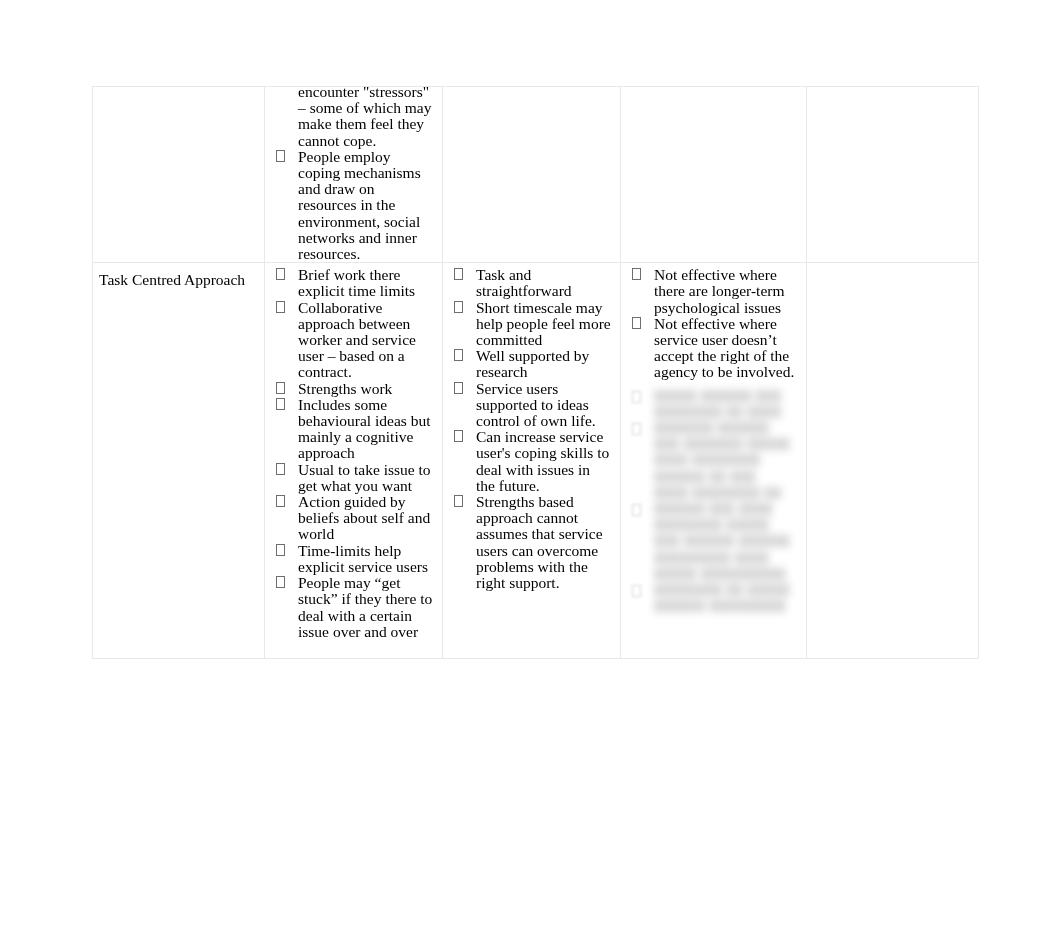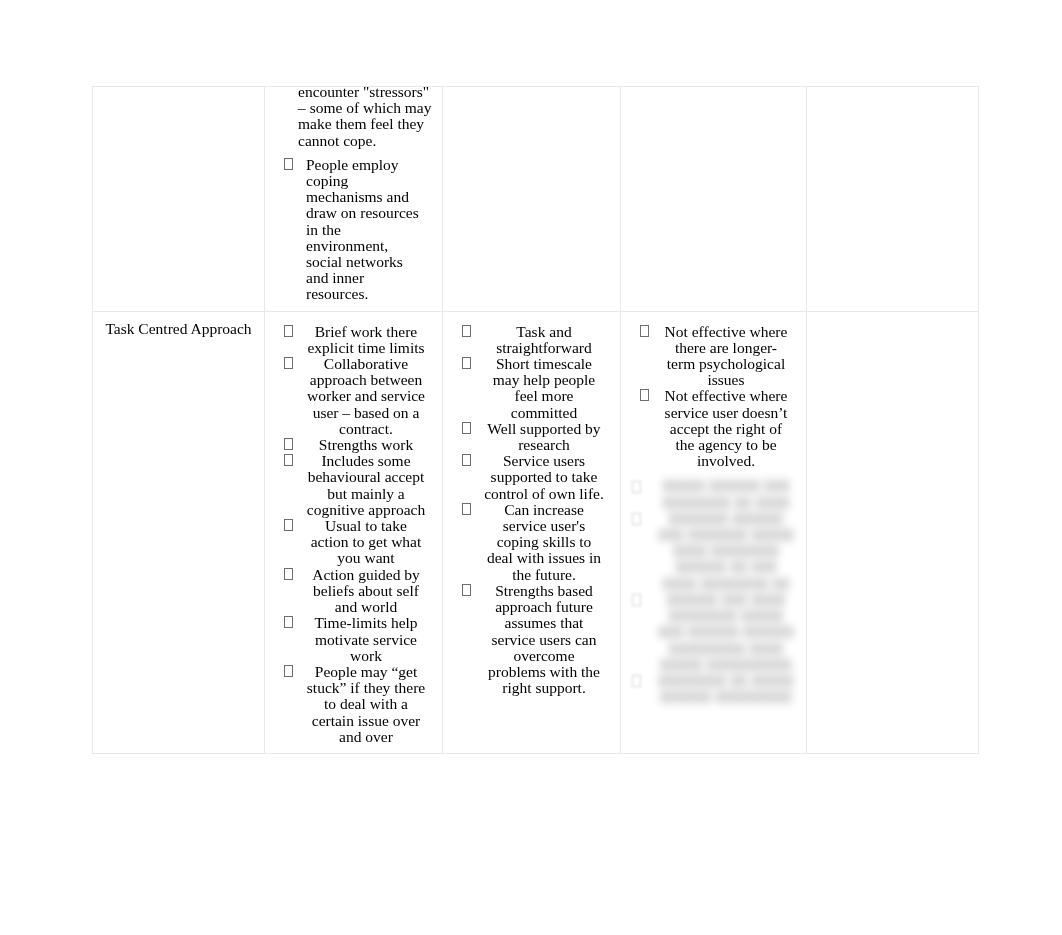--- a/index.html
+++ b/index.html
@@ -45,21 +45,21 @@
 
   
   .c1 { width: 172px; }
   .c2 { width: 178px; }
   .c3 { width: 178px; }
   .c4 { width: 186px; }
   .c5 { width: 172px; }
 
   
   .row-top td    { height: 160px; }
-  .row-main td   { height: 395px; text-align: center; }
+  .row-main td   { height: 395px; }
 
   .cell-inner {
     padding: 4px 8px 0 6px;
     font-size: 15.5px;
     line-height: 1.05;
   }
   .cell-inner.clip-top {
     padding-top: 0;
     margin-top: -3px;
   }
@@ -67,21 +67,21 @@
   
   .label-cell {
     padding: 9px 6px 0 6px;
     font-size: 15.5px;
     line-height: 1.05;
   }
 
   
   ul.wd {
     list-style: none;
-    margin: 8px;
+    margin: 0;
     padding: 0;
   }
   ul.wd > li {
     position: relative;
     padding-left: 27px;
     margin: 0 0 0 0;
     font-size: 15.5px;
     line-height: 16.2px;
     text-indent: 0;
   }
@@ -193,33 +193,33 @@
               <li>
                 <span class="bul"></span>
                 <span>Collaborative approach between worker and service user – based on a contract.</span>
               </li>
               <li>
                 <span class="bul"></span>
                 <span>Strengths work</span>
               </li>
               <li>
                 <span class="bul"></span>
-                <span>Includes some behavioural accept but mainly a cognitive approach</span>
-              </li>
-              <li>
-                <span class="bul"></span>
-                <span>Usual to take action to get what you want</span>
+                <span>Includes some behavioural ideas but mainly a cognitive approach</span>
+              </li>
+              <li>
+                <span class="bul"></span>
+                <span>Usual to take issue to get what you want</span>
               </li>
               <li>
                 <span class="bul"></span>
                 <span>Action guided by beliefs about self and world</span>
               </li>
               <li>
                 <span class="bul"></span>
-                <span>Time-limits help motivate service work</span>
+                <span>Time-limits help explicit service users</span>
               </li>
               <li>
                 <span class="bul"></span>
                 <span>People may “get stuck” if they there to deal with a certain issue over and over</span>
               </li>
             </ul>
           </div>
         </td>
 
         <td>
@@ -232,29 +232,29 @@
               <li>
                 <span class="bul"></span>
                 <span>Short timescale may help people feel more committed</span>
               </li>
               <li>
                 <span class="bul"></span>
                 <span>Well supported by research</span>
               </li>
               <li>
                 <span class="bul"></span>
-                <span>Service users supported to take control of own life.</span>
+                <span>Service users supported to ideas control of own life.</span>
               </li>
               <li>
                 <span class="bul"></span>
                 <span>Can increase service user's coping skills to deal with issues in the future.</span>
               </li>
               <li>
                 <span class="bul"></span>
-                <span>Strengths based approach future assumes that service users can overcome problems with the right support.</span>
+                <span>Strengths based approach cannot assumes that service users can overcome problems with the right support.</span>
               </li>
             </ul>
           </div>
         </td>
 
         <td>
           <div class="cell-inner">
             <ul class="wd">
               <li>
                 <span class="bul"></span>

